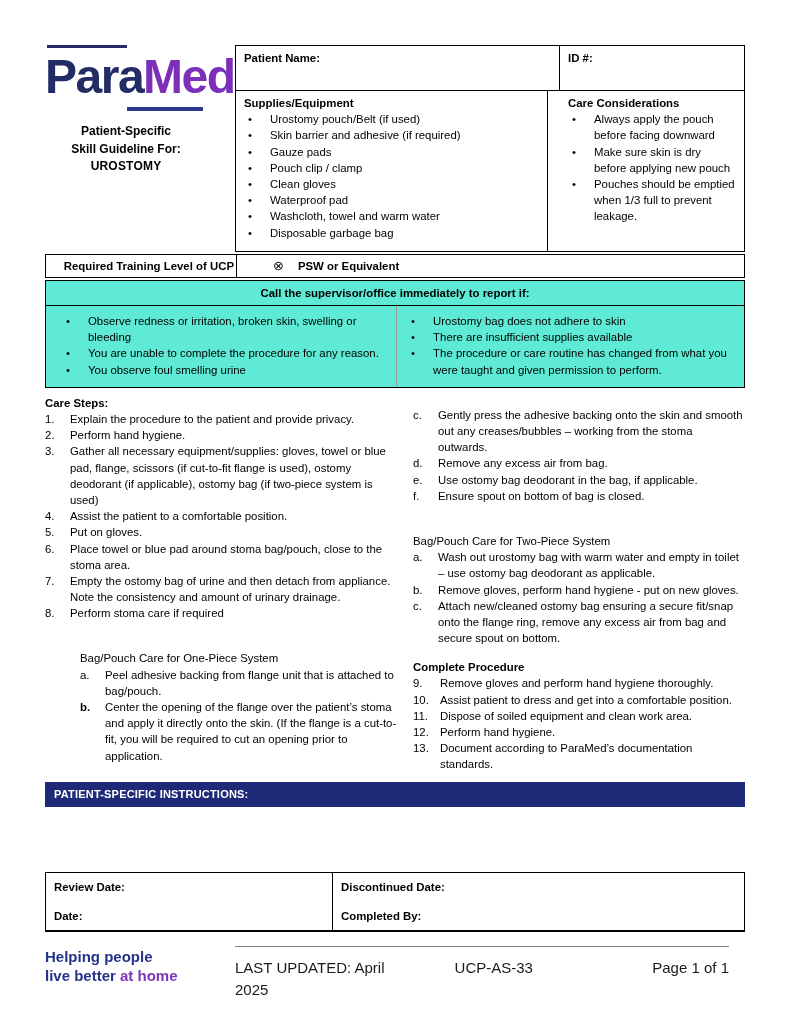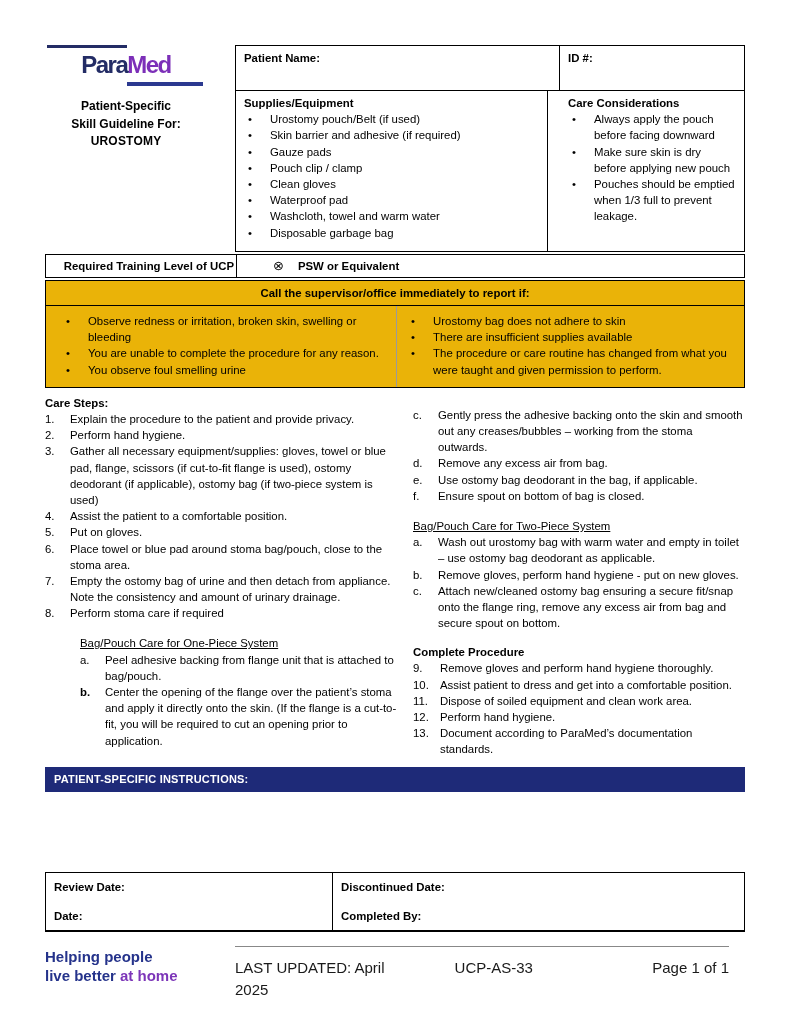--- a/index.html
+++ b/index.html
@@ -13,21 +13,21 @@
     background:#fff; overflow:hidden;
   }
   .bold { font-weight:bold; }
 
   
   .header { display:flex; }
   .header-left { width:190px; flex:0 0 190px; }
   .logo { position:relative; width:162px; text-align:center; padding:7px 0 9px; }
   .logo::before { content:""; position:absolute; top:0; left:2px; width:80px; height:3px; background:#232C65; }
   .logo::after  { content:""; position:absolute; bottom:0; right:4px; width:76px; height:4px; background:#2B3990; }
-  .logo-text { font-size:24px; font-weight:bold; letter-spacing:-1.5px; line-height:1.05; white-space:nowrap; }
+  .logo-text { font-size:48px; font-weight:bold; letter-spacing:-1.5px; line-height:1.05; white-space:nowrap; }
   .logo-para { color:#232C65; }
   .logo-med  { color:#7C2FB8; }
   .skill-title { width:162px; text-align:center; margin-top:12px; font-weight:bold; font-size:12px; line-height:1.45; }
   .skill-title .proc { font-size:12px; letter-spacing:.2px; }
 
   .header-table { flex:1; border:1.5px solid #000; }
   .header-row1 { display:flex; border-bottom:1.5px solid #000; height:45px; box-sizing:border-box; }
   .cell-patient { flex:1; border-right:1.5px solid #000; padding:4px 8px; font-weight:bold; }
   .cell-id { width:168px; flex:0 0 168px; padding:4px 8px; font-weight:bold; }
   .header-row2 { display:flex; }
@@ -43,32 +43,32 @@
   .list-num2 .mk { flex-basis:27px; }
 
   
   .training-row { display:flex; border:1.5px solid #000; margin-top:2px; align-items:stretch; }
   .training-label { width:186px; flex:0 0 186px; border-right:1.5px solid #000; font-weight:bold; text-align:right; padding:3px 2px; }
   .training-value { flex:1; display:flex; align-items:center; padding-left:36px; }
   .training-symbol { font-size:13px; margin-right:14px; }
   .training-text { font-weight:bold; }
 
   
-  .supervisor { border:1.5px solid #000; margin-top:2px; background:#eab308; }
+  .supervisor { border:1.5px solid #000; margin-top:2px; background:#5eead4; }
   .supervisor-header { border-bottom:1.5px solid #000; text-align:center; font-weight:bold; padding:4px 0; }
   .supervisor-body { display:flex; }
   .supervisor-left { width:50.3%; box-sizing:border-box; border-right:1px solid #9a9a9a; padding:7px 6px 9px 16px; }
   .supervisor-right { flex:1; padding:7px 8px 9px 10px; }
 
   
   .care-steps { display:flex; gap:16px; margin-top:7px; }
   .care-col-left { width:352px; flex:0 0 352px; }
   .care-col-right { flex:1; padding-top:12px; }
   .care-title { font-weight:bold; }
-  .sub-heading { text-decoration:underline; margin-top:14px; }
+  .sub-heading { margin-top:29px; }
   .sub-heading-bold { font-weight:bold; margin-top:13px; }
   .indent-block { margin-left:35px; }
 
   
   .instructions-bar { margin-top:9px; background:#1E2A78; color:#fff; font-weight:bold; font-size:11px; padding:5px 9px; letter-spacing:.2px; }
   .instructions-area { height:110px; }
 
   
   .signoff { position:absolute; top:872px; left:45px; right:46px; border:1.5px solid #000; }
   .signoff-row { display:flex; height:29px; box-sizing:border-box; align-items:center; }

